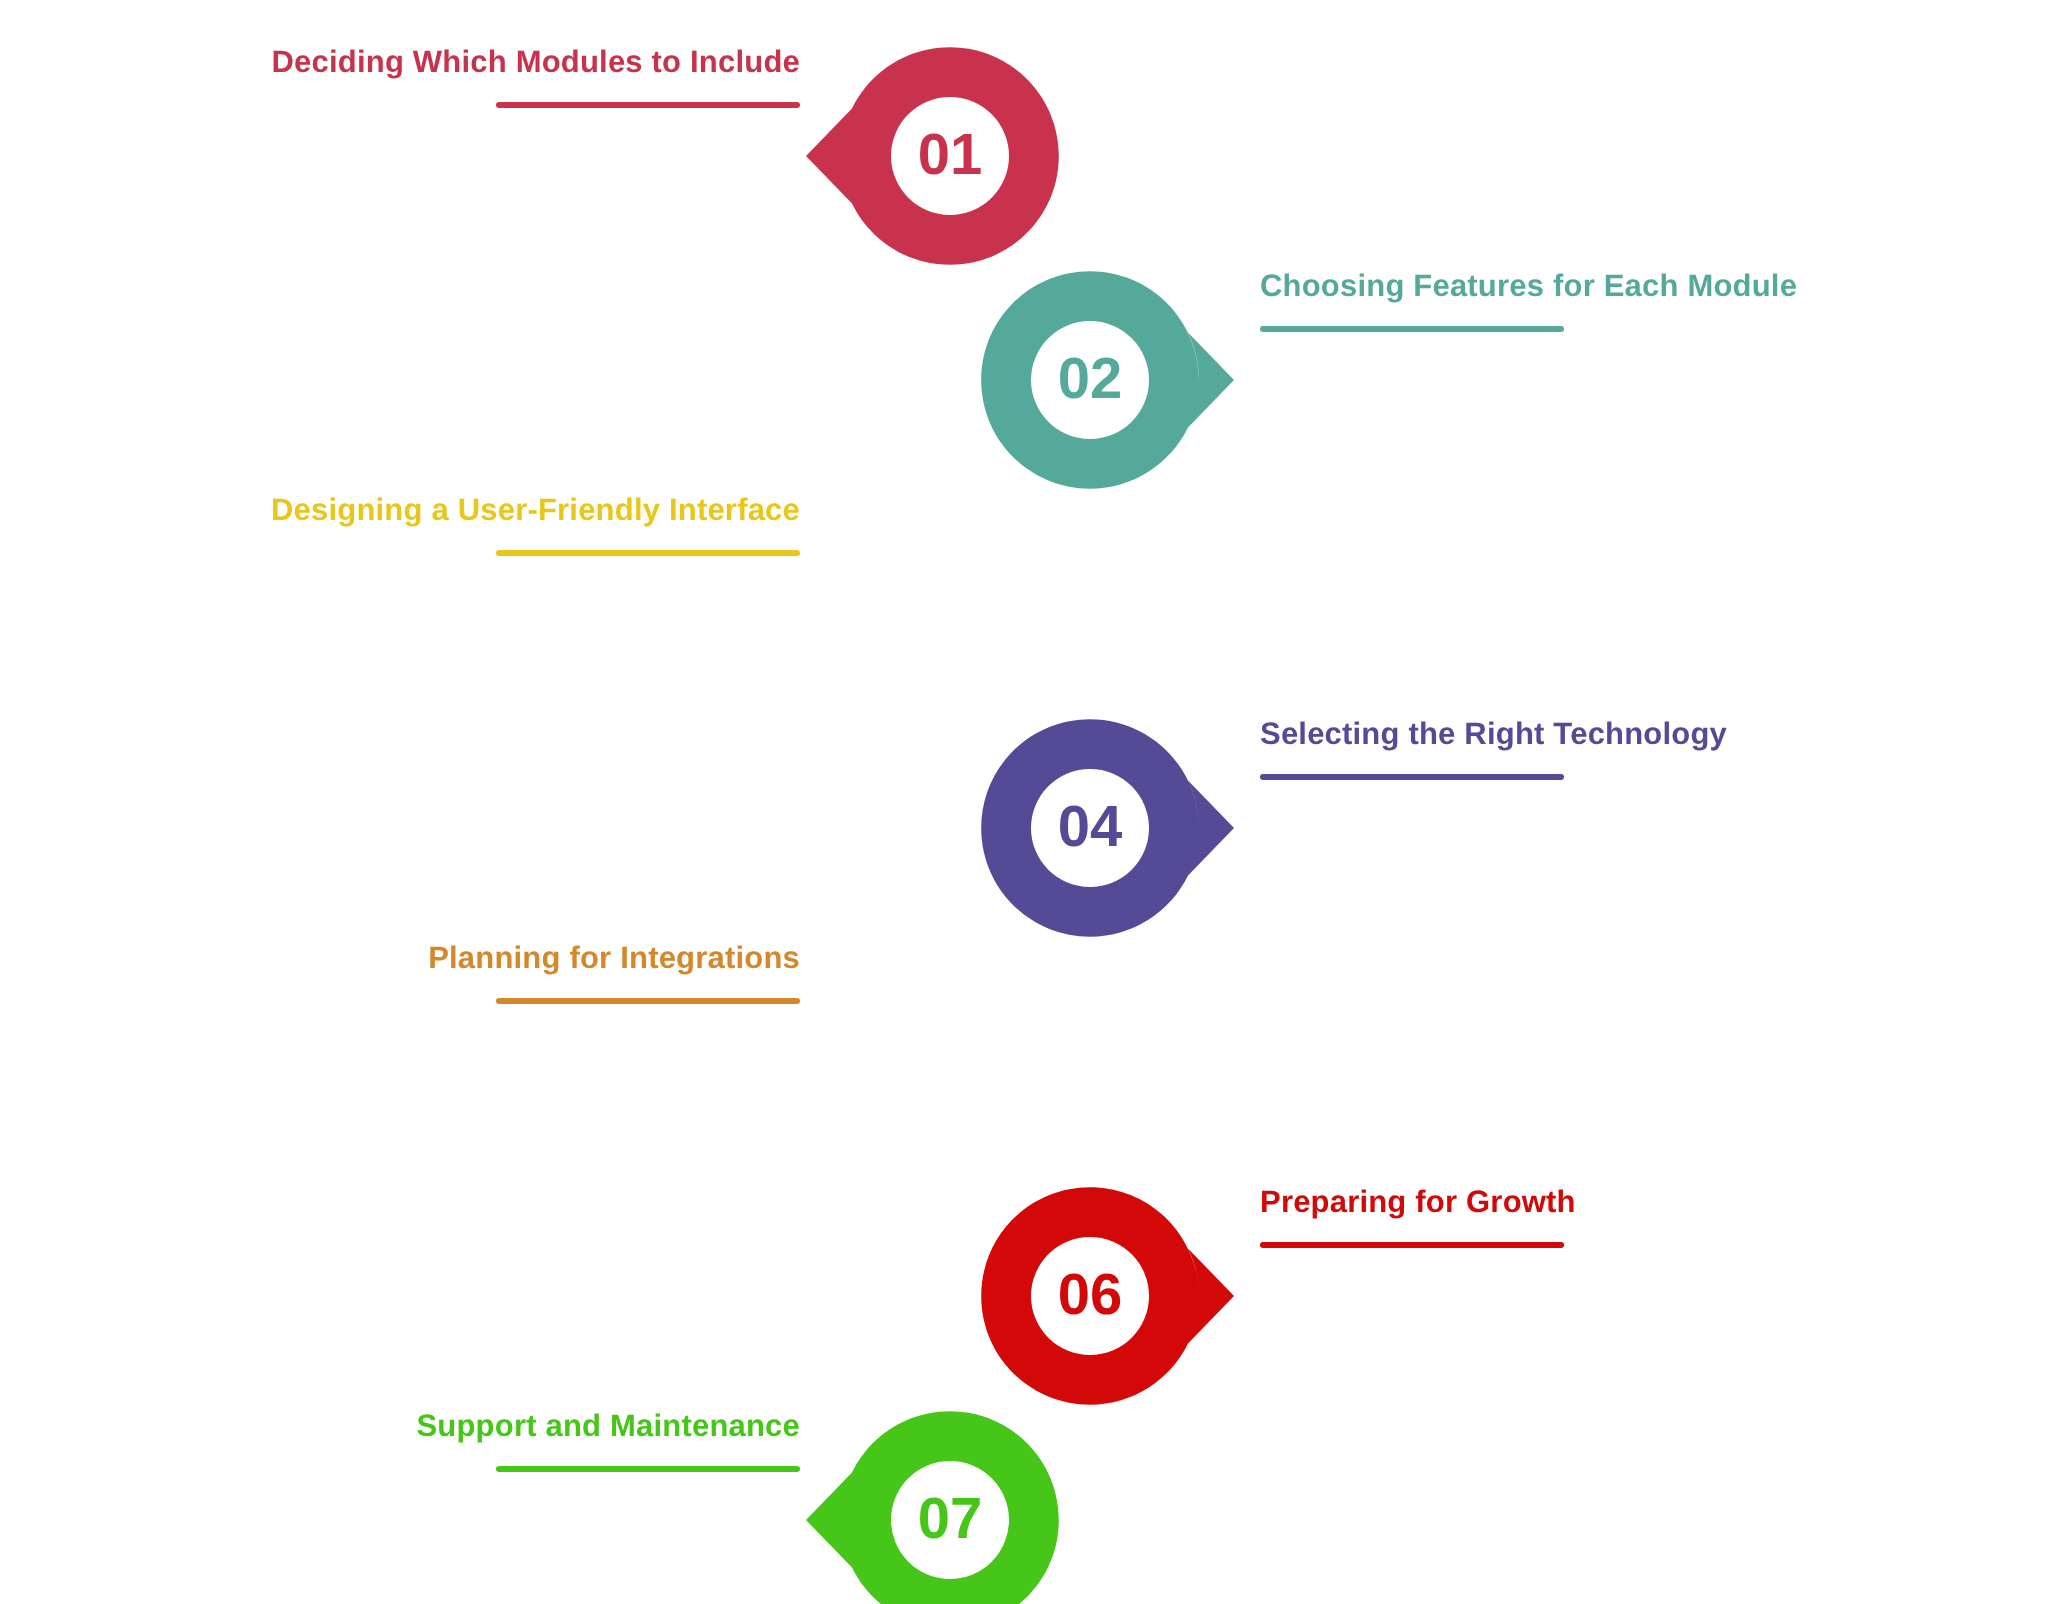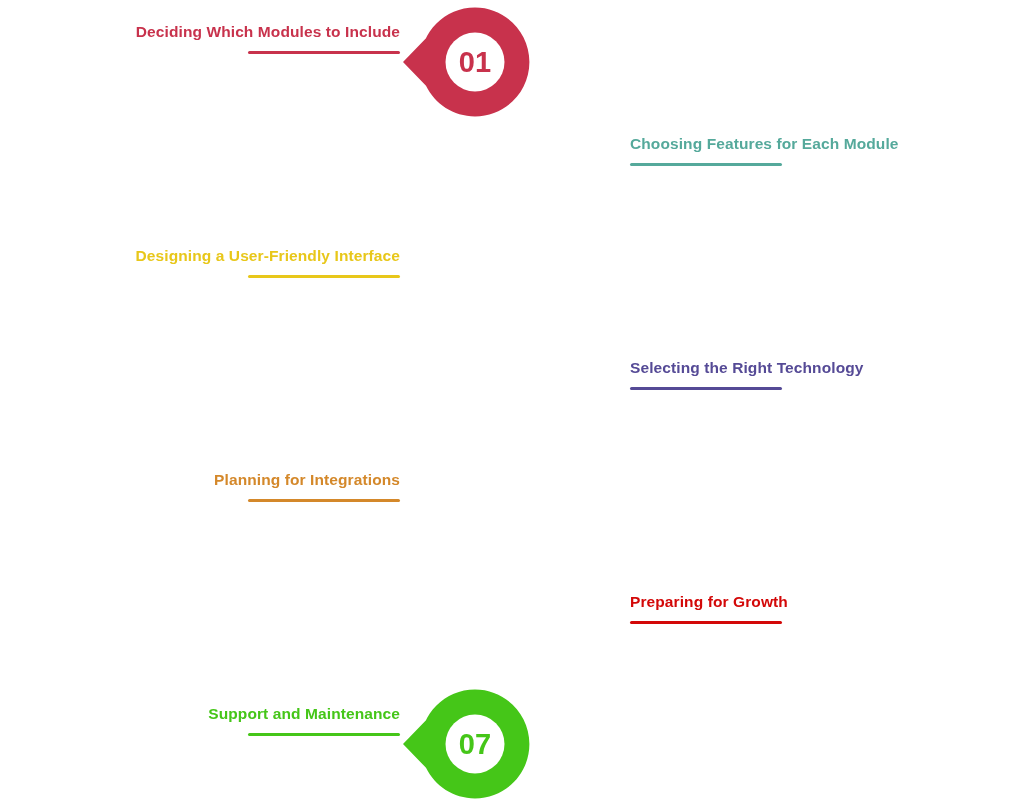--- a/index.html
+++ b/index.html
@@ -24,21 +24,21 @@
   .step {
     position: absolute;
     left: 0;
     width: 1024px;
     height: 120px;
   }
 
   
   .marker {
     position: absolute;
-    top: 0;
+    top: 16px;
     width: 116px;
     height: 116px;
   }
   .marker-svg {
     display: block;
     width: 116px;
     height: 116px;
     overflow: visible;
   }
 
@@ -88,44 +88,65 @@
           <circle cx="58" cy="58" r="29.5" fill="#ffffff"></circle>
           <text x="58" y="58" text-anchor="middle" dominant-baseline="central" fill="#C8324C" font-family="&quot;Liberation Sans&quot;, &quot;DejaVu Sans&quot;, sans-serif" font-size="29" font-weight="bold">01</text>
         </svg>
       </div>
       <div class="label-block">
         <span class="step-label" style="color: rgb(200, 50, 76);">Deciding Which Modules to Include</span>
         <span class="rule" style="background: rgb(200, 50, 76); width: 152px;"></span>
       </div>
     </div>
     <div class="step side-right" style="top: 116px;">
+      <div class="marker">
+        <svg class="marker-svg" viewBox="0 0 116 116">
+          <path d="M 112.4 58 C 112.4 27.9 88.1 3.6 58 3.6 C 27.9 3.6 3.6 27.9 3.6 58 C 3.6 88.1 27.9 112.4 58 112.4 C 79.5 112.4 98.1 100.0 107.0 81.8 L 130 58 L 107.0 34.2 C 110.5 41.4 112.4 49.5 112.4 58 Z" fill="#55A99B"></path>
+          <circle cx="58" cy="58" r="29.5" fill="#ffffff"></circle>
+          <text x="58" y="58" text-anchor="middle" dominant-baseline="central" fill="#55A99B" font-family="&quot;Liberation Sans&quot;, &quot;DejaVu Sans&quot;, sans-serif" font-size="29" font-weight="bold">02</text>
+        </svg>
+      </div>
       <div class="label-block">
         <span class="step-label" style="color: rgb(85, 169, 155);">Choosing Features for Each Module</span>
         <span class="rule" style="background: rgb(85, 169, 155); width: 152px;"></span>
       </div>
     </div>
     <div class="step side-left" style="top: 228px;">
       <div class="label-block">
         <span class="step-label" style="color: rgb(232, 199, 26);">Designing a User-Friendly Interface</span>
         <span class="rule" style="background: rgb(232, 199, 26); width: 152px;"></span>
       </div>
     </div>
     <div class="step side-right" style="top: 340px;">
+      <div class="marker">
+        <svg class="marker-svg" viewBox="0 0 116 116">
+          <path d="M 112.4 58 C 112.4 27.9 88.1 3.6 58 3.6 C 27.9 3.6 3.6 27.9 3.6 58 C 3.6 88.1 27.9 112.4 58 112.4 C 79.5 112.4 98.1 100.0 107.0 81.8 L 130 58 L 107.0 34.2 C 110.5 41.4 112.4 49.5 112.4 58 Z" fill="#554A96"></path>
+          <circle cx="58" cy="58" r="29.5" fill="#ffffff"></circle>
+          <text x="58" y="58" text-anchor="middle" dominant-baseline="central" fill="#554A96" font-family="&quot;Liberation Sans&quot;, &quot;DejaVu Sans&quot;, sans-serif" font-size="29" font-weight="bold">04</text>
+        </svg>
+      </div>
       <div class="label-block">
         <span class="step-label" style="color: rgb(85, 74, 150);">Selecting the Right Technology</span>
         <span class="rule" style="background: rgb(85, 74, 150); width: 152px;"></span>
       </div>
     </div>
     <div class="step side-left" style="top: 452px;">
       <div class="label-block">
         <span class="step-label" style="color: rgb(212, 136, 42);">Planning for Integrations</span>
         <span class="rule" style="background: rgb(212, 136, 42); width: 152px;"></span>
       </div>
     </div>
     <div class="step side-right" style="top: 574px;">
+      <div class="marker">
+        <svg class="marker-svg" viewBox="0 0 116 116">
+          <path d="M 112.4 58 C 112.4 27.9 88.1 3.6 58 3.6 C 27.9 3.6 3.6 27.9 3.6 58 C 3.6 88.1 27.9 112.4 58 112.4 C 79.5 112.4 98.1 100.0 107.0 81.8 L 130 58 L 107.0 34.2 C 110.5 41.4 112.4 49.5 112.4 58 Z" fill="#D30808"></path>
+          <circle cx="58" cy="58" r="29.5" fill="#ffffff"></circle>
+          <text x="58" y="58" text-anchor="middle" dominant-baseline="central" fill="#D30808" font-family="&quot;Liberation Sans&quot;, &quot;DejaVu Sans&quot;, sans-serif" font-size="29" font-weight="bold">06</text>
+        </svg>
+      </div>
       <div class="label-block">
         <span class="step-label" style="color: rgb(211, 8, 8);">Preparing for Growth</span>
         <span class="rule" style="background: rgb(211, 8, 8); width: 152px;"></span>
       </div>
     </div>
     <div class="step side-left" style="top: 686px;">
       <div class="marker">
         <svg class="marker-svg" viewBox="0 0 116 116">
           <path d="M 3.6 58 C 3.6 27.9 27.9 3.6 58 3.6 C 88.1 3.6 112.4 27.9 112.4 58 C 112.4 88.1 88.1 112.4 58 112.4 C 36.5 112.4 17.9 100.0 9.0 81.8 L -14 58 L 9.0 34.2 C 5.5 41.4 3.6 49.5 3.6 58 Z" fill="#45C618"></path>
           <circle cx="58" cy="58" r="29.5" fill="#ffffff"></circle>

